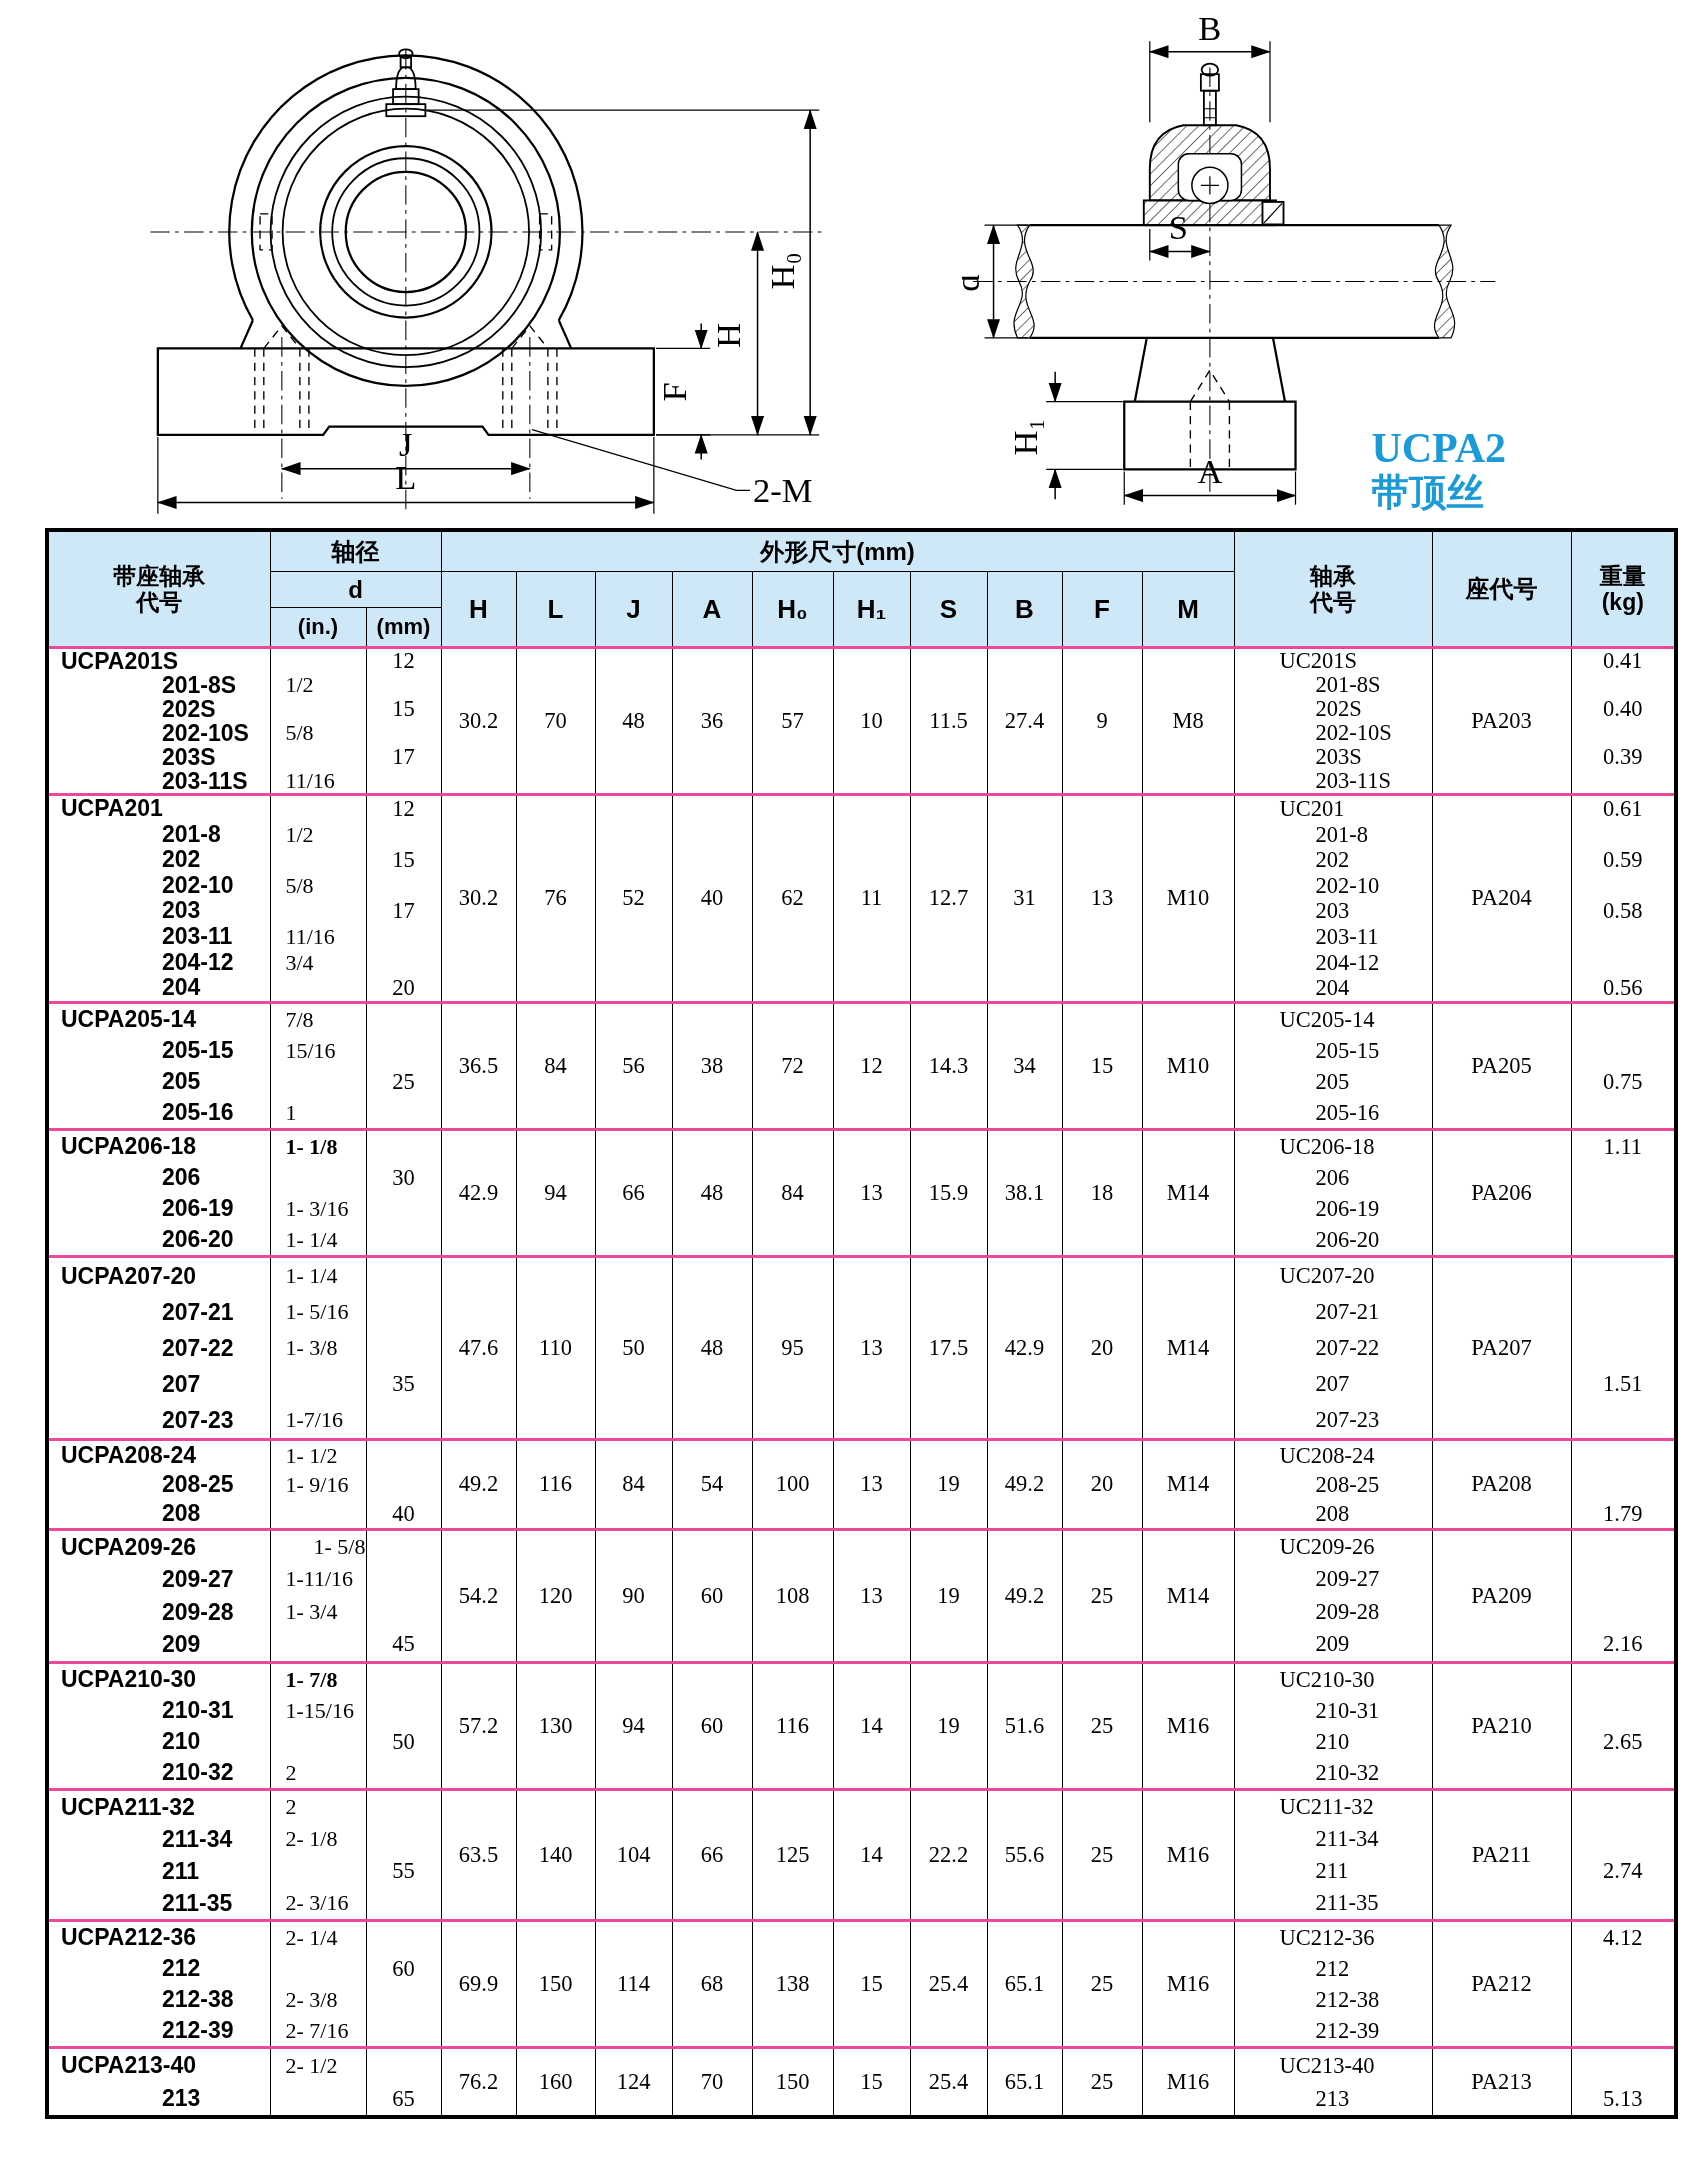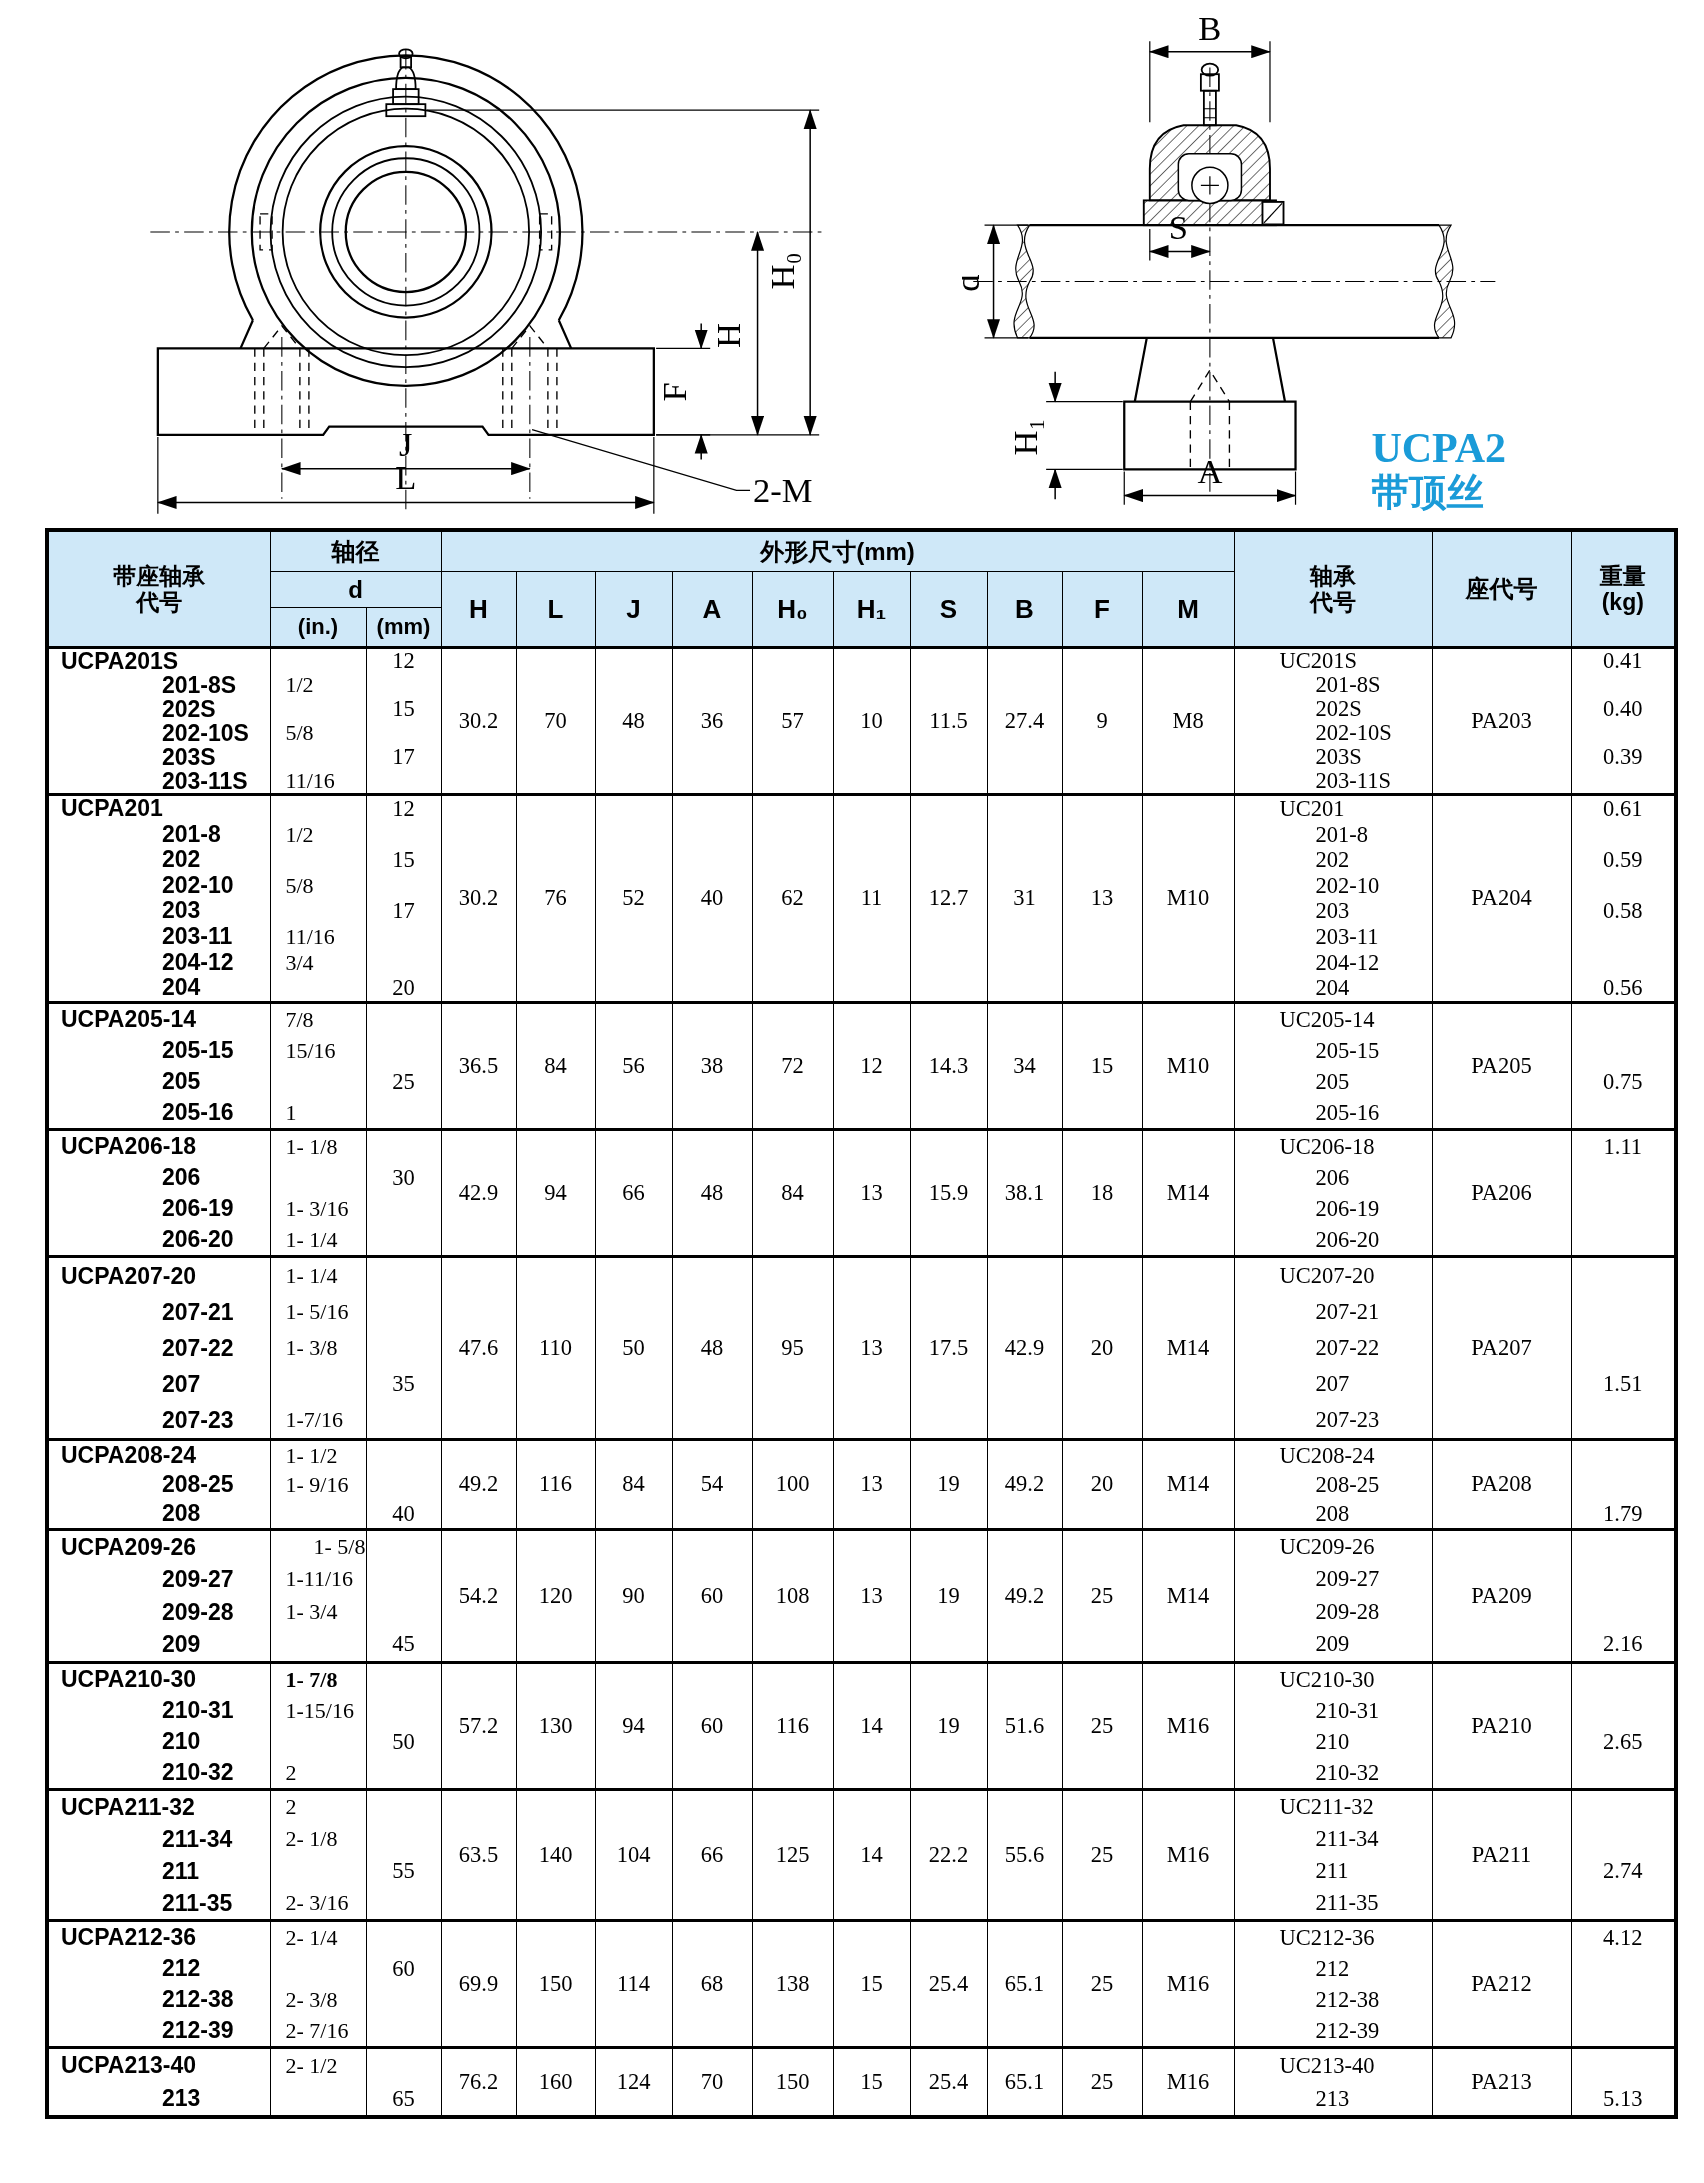--- a/index.html
+++ b/index.html
@@ -24,21 +24,21 @@
     background:#cfe8f8;
     font-family:"Liberation Sans","DejaVu Sans",sans-serif;
     font-weight:bold;text-align:center;
   }
   #spec-table thead{border-bottom:3.8px solid #000;}
   .h1 th{height:39px;font-size:24px;}
   .h2 th{height:35px;font-size:24px;}
   .h3 th{height:38px;font-size:22px;}
   th.dimletter{font-size:26px;}
   th.pre{white-space:pre-line;line-height:1.15;font-size:23px;}
-  #spec-table tbody tr{border-top:3px solid #000000;}
+  #spec-table tbody tr{border-top:3px solid #ec4899;}
   #spec-table td{font-size:22.5px;}
   .ln{display:block;white-space:nowrap;}
   td.codes .ln{
     font-family:"Liberation Sans","DejaVu Sans",sans-serif;
     font-weight:bold;font-size:23px;text-align:left;padding-left:113px;
   }
   td.codes .ln.first{padding-left:12px;}
   td.inch .ln{text-align:left;padding-left:15px;font-size:22px;}
   td.mmc .ln{text-align:center;}
   td.bear .ln{text-align:left;padding-left:81px;}
@@ -433,21 +433,21 @@
         </td>
       </tr>
       <tr>
         <td class="codes">
           <div class="ln first" style="height: 31px; line-height: 31px;">UCPA206-18</div>
           <div class="ln" style="height: 31px; line-height: 31px;">206</div>
           <div class="ln" style="height: 31px; line-height: 31px;">206-19</div>
           <div class="ln" style="height: 31px; line-height: 31px;">206-20</div>
         </td>
         <td class="inch">
-          <div class="ln first" style="height: 31px; line-height: 31px;">1- 1/8</div>
+          <div class="ln first" style="height: 31px; line-height: 31px; font-weight: bold;">1- 1/8</div>
           <div class="ln" style="height: 31px; line-height: 31px;"></div>
           <div class="ln" style="height: 31px; line-height: 31px;">1- 3/16</div>
           <div class="ln" style="height: 31px; line-height: 31px;">1- 1/4</div>
         </td>
         <td class="mmc">
           <div class="ln first" style="height: 31px; line-height: 31px;"></div>
           <div class="ln" style="height: 31px; line-height: 31px;">30</div>
           <div class="ln" style="height: 31px; line-height: 31px;"></div>
           <div class="ln" style="height: 31px; line-height: 31px;"></div>
         </td>

